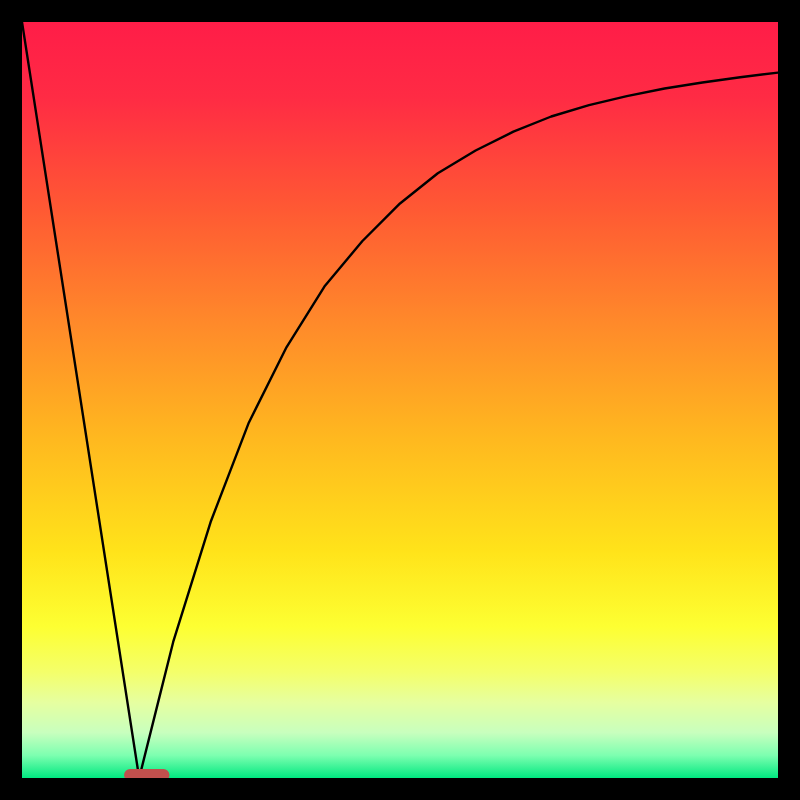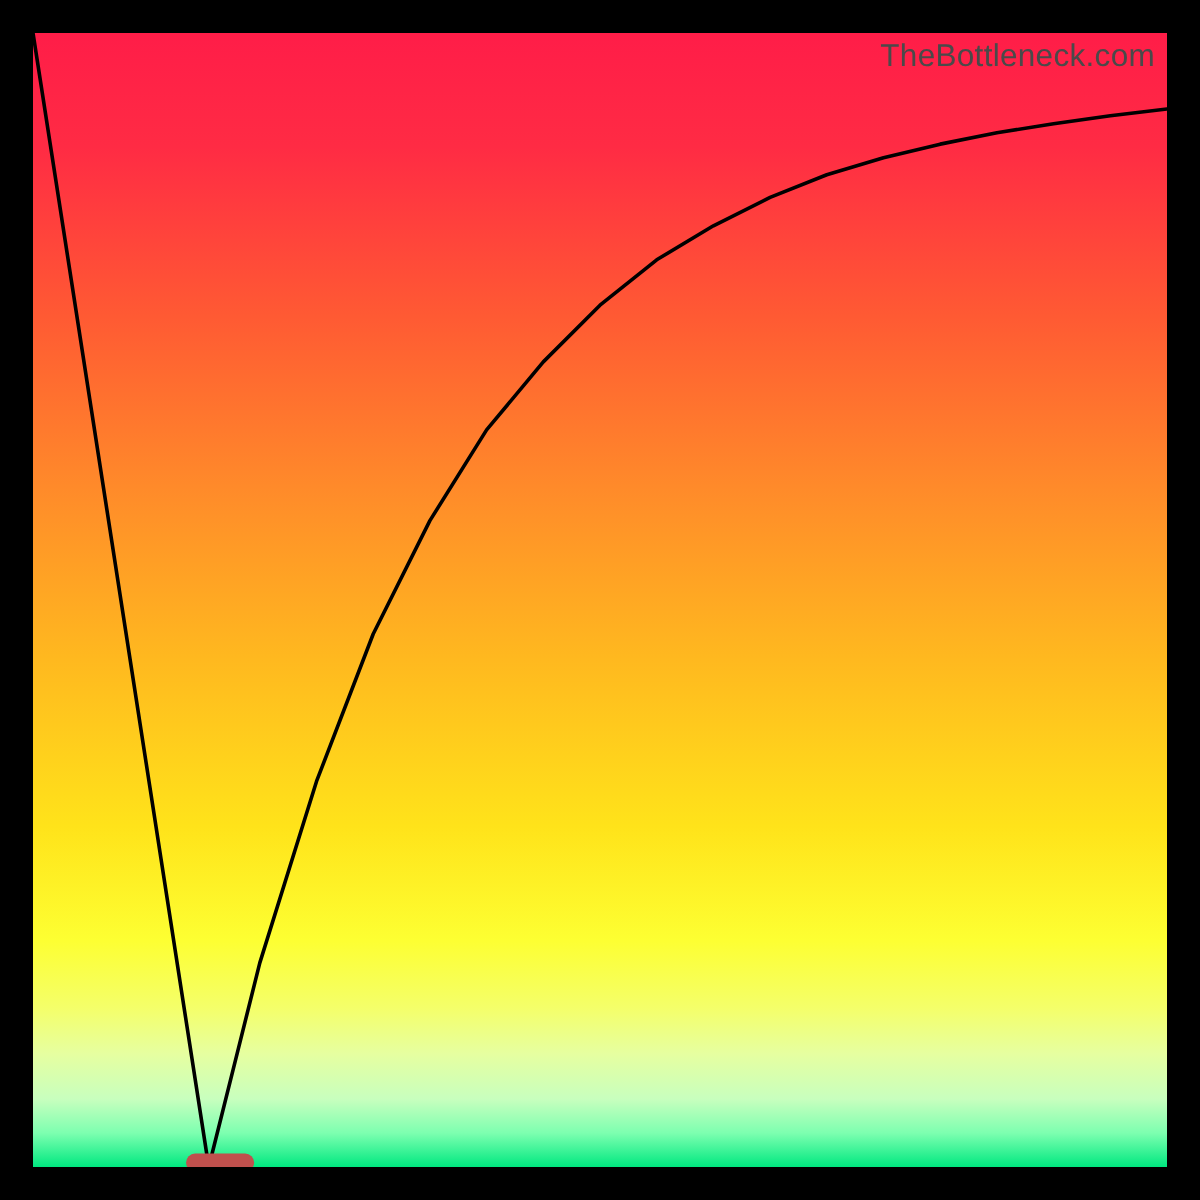--- a/index.html
+++ b/index.html
@@ -58,21 +58,20 @@
     position: absolute;
     inset: 0;
   }
 </style>
 </head>
 <body>
 
 <div class="outer">
   <div class="plot">
     <div class="gradient-bg"></div>
-    <div class="watermark">TheBottleneck.com</div>
     <svg class="curves" viewBox="0 0 756 756" preserveAspectRatio="none">
       <g>
           <path d="M0.00 0.00 L117.18 756.00" fill="none" stroke="#000000" stroke-width="2.4" stroke-linecap="round" stroke-linejoin="round"></path>
           <path d="M117.18 756.00 L136.08 680.40 L151.20 619.92 L189.00 498.96 L226.80 400.68 L264.60 325.08 L302.40 264.60 L340.20 219.24 L378.00 181.44 L415.80 151.20 L453.60 128.52 L491.40 109.62 L529.20 94.50 L567.00 83.16 L604.80 74.09 L642.60 66.53 L680.40 60.48 L718.20 55.19 L756.00 50.65" fill="none" stroke="#000000" stroke-width="2.4" stroke-linecap="round" stroke-linejoin="round"></path>
         </g>
       <g>
           <rect x="102.06" y="747.00" width="45.36" height="12.00" rx="6.00" fill="#c0504d"></rect>
         </g>
     </svg>
   </div>

